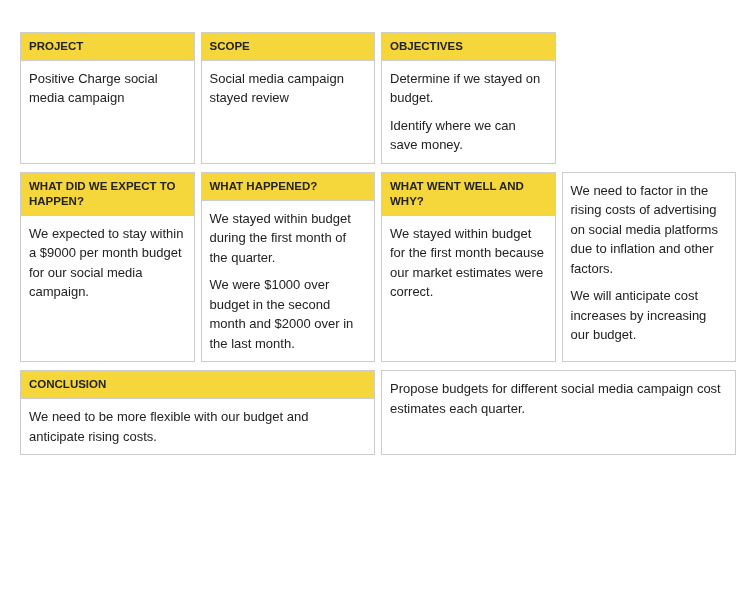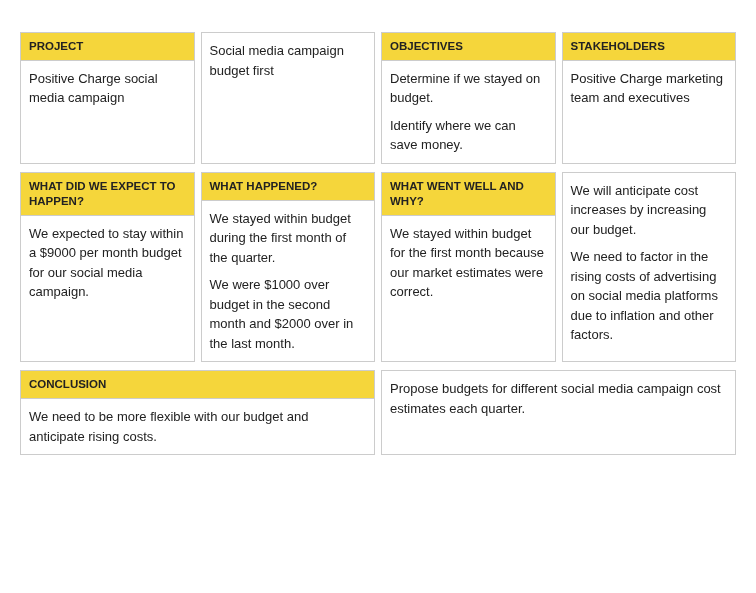--- a/index.html
+++ b/index.html
@@ -60,35 +60,30 @@
 <div class="page-title"></div>
 
 <div class="grid-section grid-4">
 <div class="cell">
       <div class="cell-header">PROJECT</div>
       <div class="cell-body">
         <p>Positive Charge social media  campaign</p>
       </div>
     </div>
     <div class="cell">
+      <div class="cell-header">SCOPE</div>
       <div class="cell-body">
-        <p>Social media campaign budget first</p>
+        <p>Social media campaign stayed review</p>
       </div>
     </div>
     <div class="cell">
       <div class="cell-header">OBJECTIVES</div>
       <div class="cell-body">
         <p>Determine if we stayed on budget.</p>
         <p>Identify where we can save money.</p>
-      </div>
-    </div>
-    <div class="cell">
-      <div class="cell-header">STAKEHOLDERS</div>
-      <div class="cell-body">
-        <p>Positive Charge marketing team and executives</p>
       </div>
     </div>
   </div>
 
 <div class="grid-section grid-4">
 <div class="cell">
       <div class="cell-header">WHAT DID WE EXPECT TO HAPPEN?</div>
       <div class="cell-body">
         <p>We expected to stay within a $9000 per month budget for our social media campaign.</p>
       </div>
@@ -101,22 +96,22 @@
       </div>
     </div>
     <div class="cell">
       <div class="cell-header">WHAT WENT WELL AND WHY?</div>
       <div class="cell-body">
         <p>We stayed within budget for the first month because our market estimates were correct.</p>
       </div>
     </div>
     <div class="cell">
       <div class="cell-body">
+        <p>We need to factor in the rising costs of advertising on social media platforms due to inflation and other factors.</p>
         <p>We will anticipate cost increases by increasing our budget.</p>
-        <p>We need to factor in the rising costs of advertising on social media platforms due to inflation and other factors.</p>
       </div>
     </div>
   </div>
 
 <div class="grid-section grid-2">
 <div class="cell">
       <div class="cell-header">CONCLUSION</div>
       <div class="cell-body">
         <p>We need to be more flexible with our budget and anticipate rising costs.</p>
       </div>

